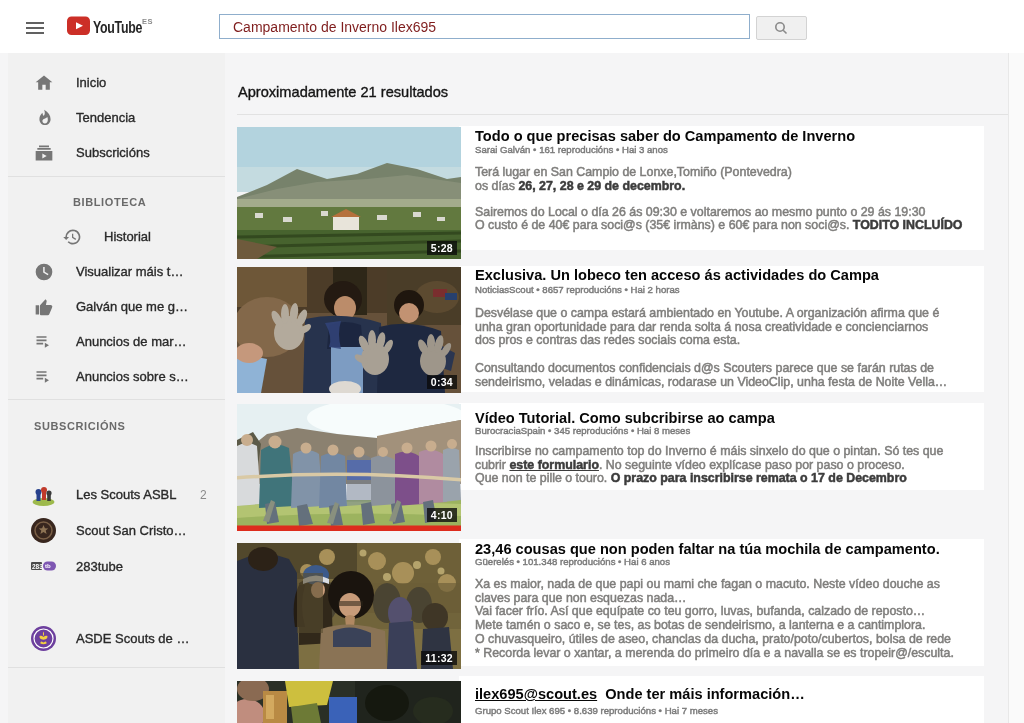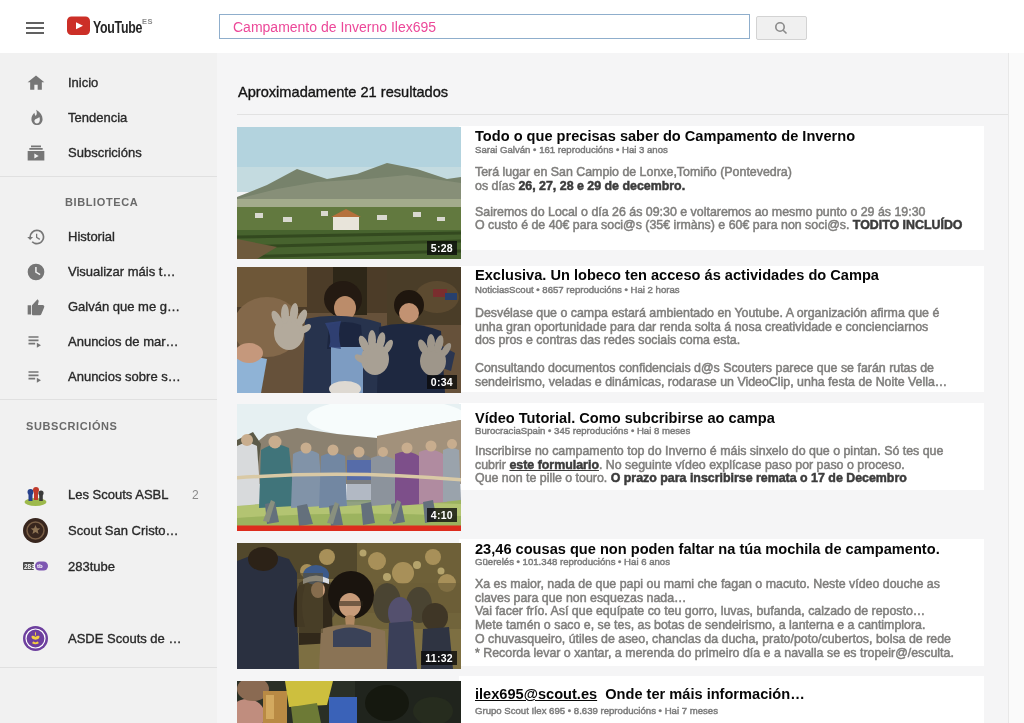--- a/index.html
+++ b/index.html
@@ -8,24 +8,24 @@
   .stroke { -webkit-text-stroke:0.35px currentColor; }
   
   #header { position:absolute; left:0; top:0; width:1024px; height:53px; background:#ffffff; z-index:5; }
   #burger { position:absolute; left:26px; top:22.4px; width:18px; height:12px; }
   #burger div { height:2px; background:#616161; margin-bottom:2.6px; }
   #logo { position:absolute; left:67px; top:16px; }
   #logo svg { display:block; }
   #wordmark { position:absolute; left:92.5px; top:18px; font-size:16.5px; font-weight:700; color:#262626; letter-spacing:-0.4px; transform:scaleX(0.75); transform-origin:0 0; }
   #es { position:absolute; left:142px; top:17px; font-size:7.5px; font-weight:700; color:#8a8a8a; letter-spacing:0.5px; }
   #searchbox { position:absolute; left:219px; top:14px; width:531px; height:25px; background:#fff; border:1px solid #8faecc; }
-  #searchtext { position:absolute; left:13px; top:3.5px; font-size:14px; color:#ec4899; }
+  #searchtext { position:absolute; left:13px; top:3.5px; font-size:14px; color:#7f1d1d; }
   #searchbtn { position:absolute; left:756px; top:16px; width:51px; height:24px; background:#f0f0f0; border:1px solid #d3d3d3; border-radius:2px; }
   
-  #sidebar { position:absolute; left:0; top:53px; width:217px; height:670px; background:#f1f1f1; }
+  #sidebar { position:absolute; left:8px; top:53px; width:217px; height:670px; background:#f1f1f1; }
   .sideitem { position:absolute; left:0; width:217px; height:36px; }
   .sicon { position:absolute; left:26px; top:8px; width:20px; height:20px; color:#767676; }
   .slabel { position:absolute; left:68px; top:10px; font-size:13px; color:#2a2a2a; white-space:nowrap; }
   .shead { position:absolute; left:26px; font-size:11px; font-weight:700; color:#6a6a6a; letter-spacing:0.6px; }
   .scount { position:absolute; left:192px; top:11px; font-size:12px; color:#8a8a8a; }
   .sep { position:absolute; left:0; width:217px; height:1px; background:#e0e0e0; }
   .avatar { position:absolute; left:23px; top:5px; width:25px; height:25px; }
   
   #results-count { position:absolute; left:238px; top:84.3px; font-size:14.6px; color:#141414; }
   #count-divider { position:absolute; left:237px; top:114px; width:771px; height:1px; background:#e2e2e2; }
@@ -79,21 +79,21 @@
     <div class="slabel stroke">Tendencia</div>
   </div>
   <div class="sideitem" style="top:82px;">
     <svg class="sicon" viewBox="0 0 24 24" fill="currentColor">
         <path d="M4 6h16v2H4zM6 3h12v2H6zM2 9.5h20V21H2zm8 3v6l5.2-3z"></path>
       </svg>
     <div class="slabel stroke">Subscricións</div>
   </div>
   <div class="sep" style="top:123px;"></div>
   <div class="shead" style="top:143px;padding-left:39px;">BIBLIOTECA</div>
-  <div class="sideitem" style="top:166px;">
+  <div class="sideitem" style="top:166px;margin-left:28px;">
     <svg class="sicon" viewBox="0 0 24 24" fill="currentColor">
         <path d="M13 3a9 9 0 0 0-9 9H1.5L5 15.5 8.5 12H6a7 7 0 1 1 2.1 5L6.7 18.4A9 9 0 1 0 13 3zm-1 5v5l4.2 2.5.8-1.3-3.5-2.1V8z"></path>
       </svg>
     <div class="slabel stroke">Historial</div>
   </div>
   <div class="sideitem" style="top:201px;">
     <svg class="sicon" viewBox="0 0 24 24" fill="currentColor">
         <path d="M12 2a10 10 0 1 0 0 20 10 10 0 0 0 0-20zm4.5 14-5.5-3.3V6h1.8v5.7l4.6 2.7z" fill-rule="evenodd"></path>
       </svg>
     <div class="slabel stroke">Visualizar máis t…</div>

